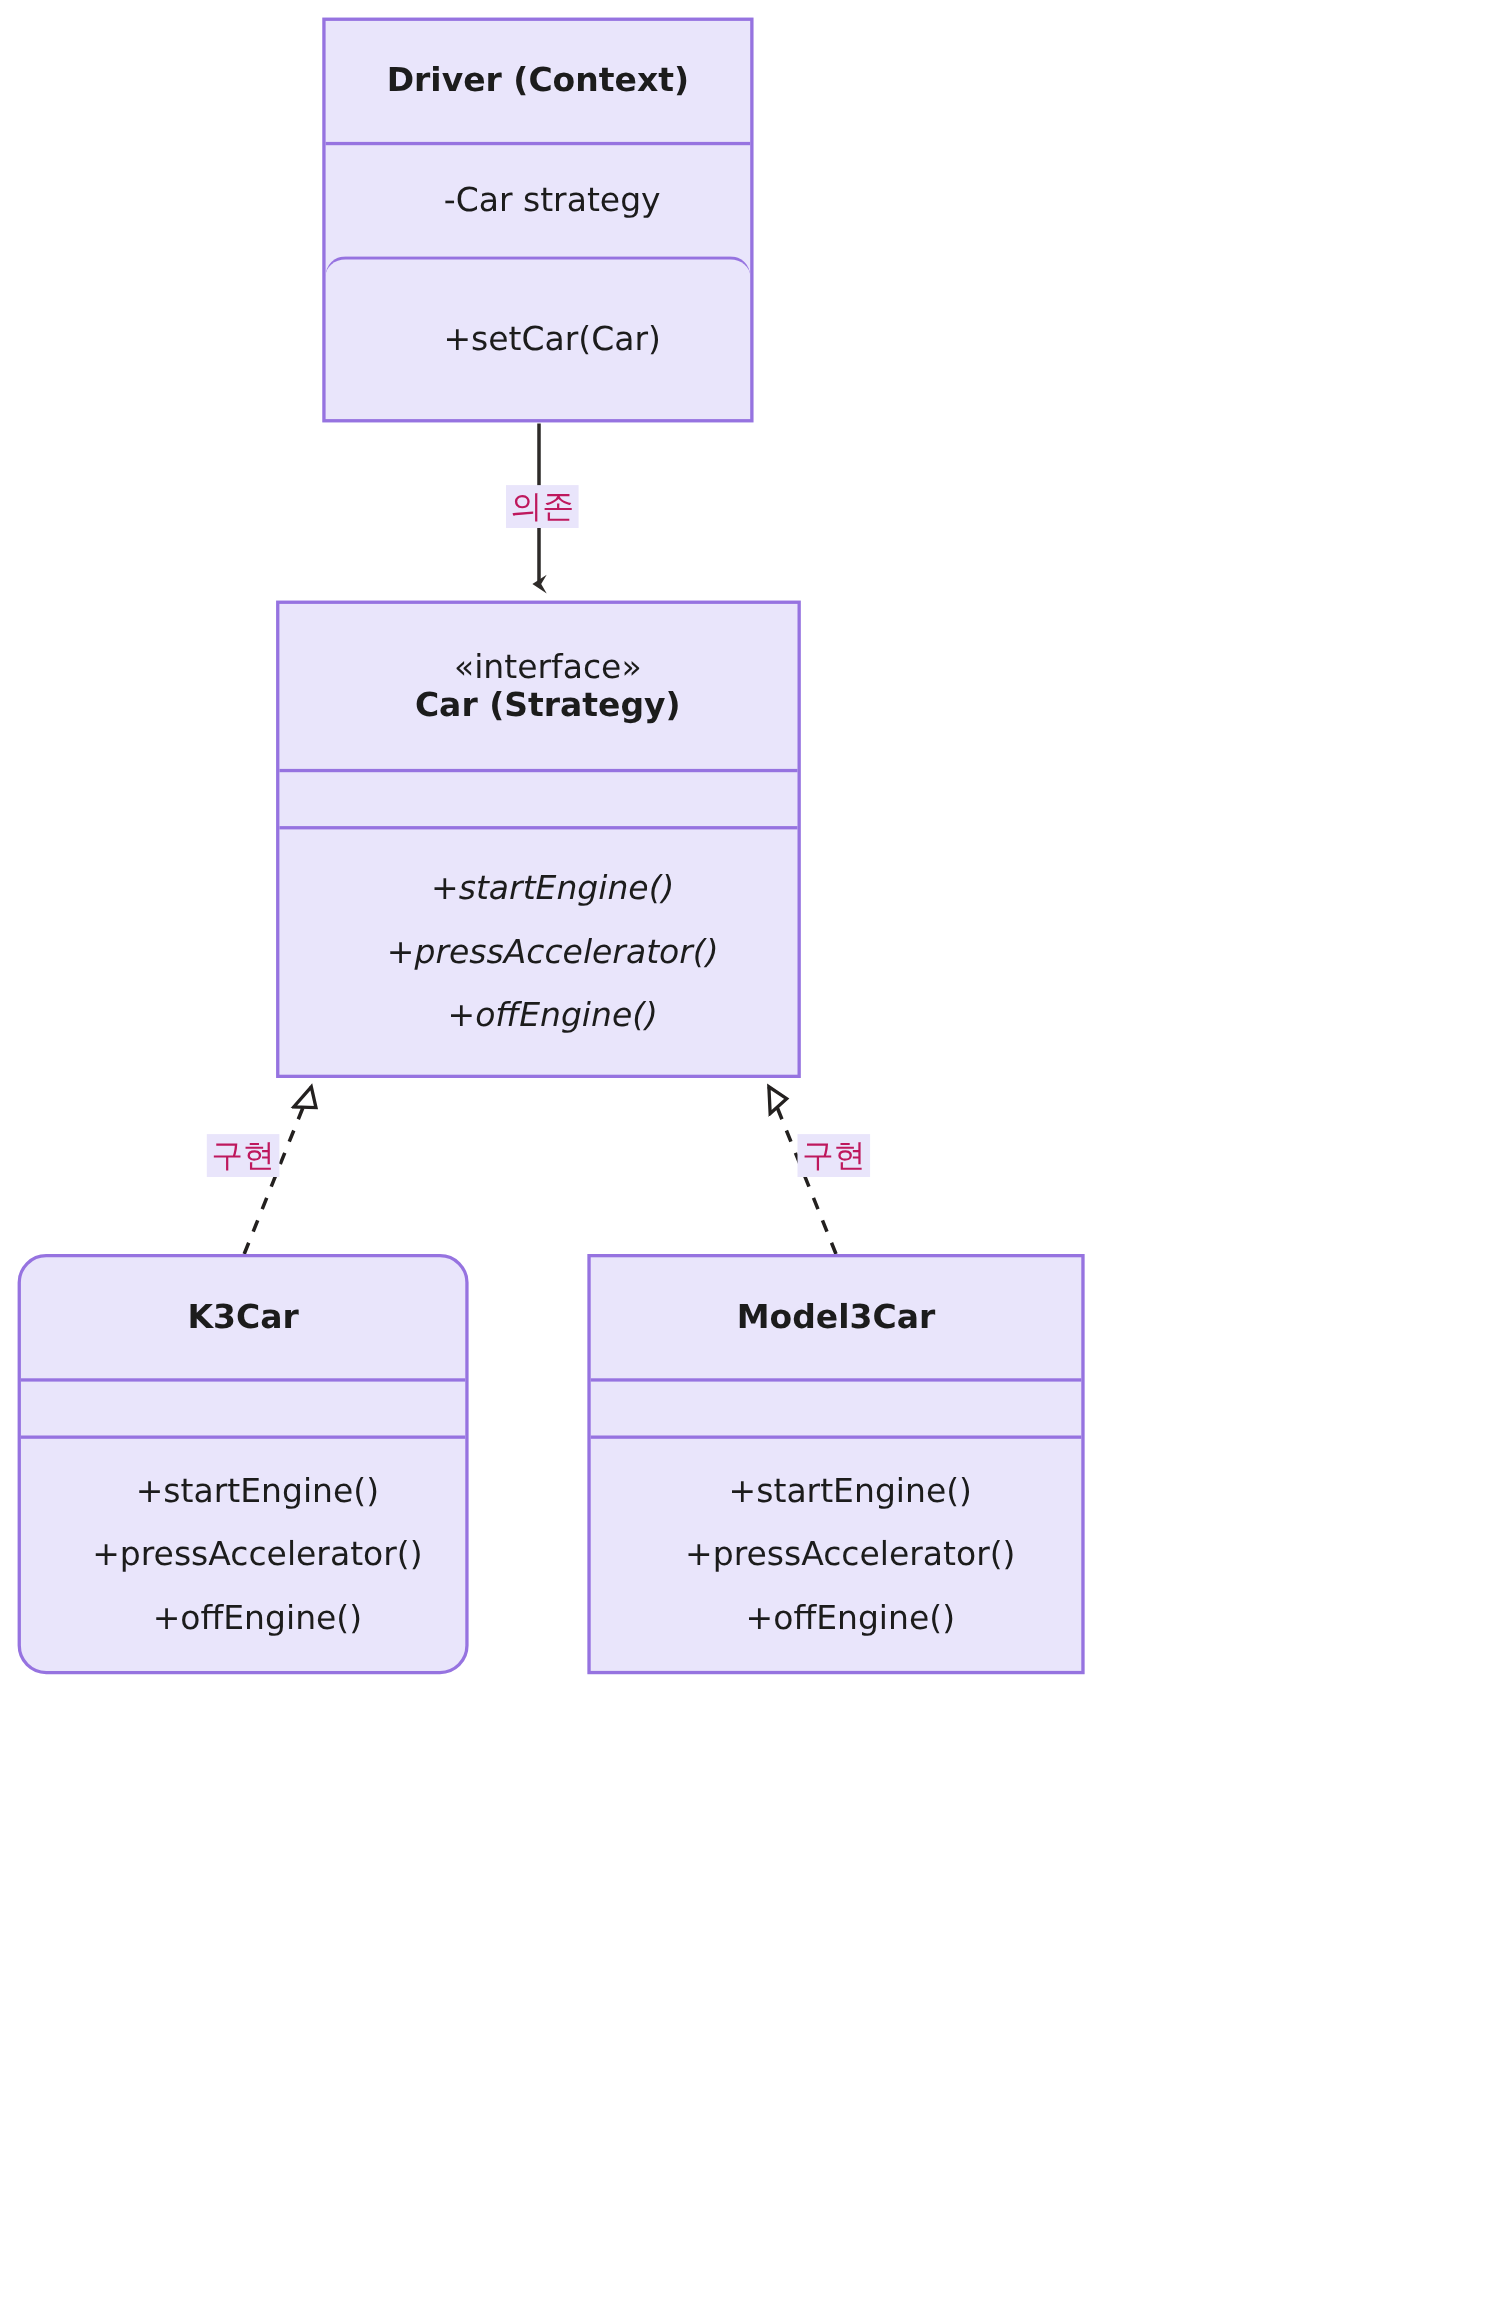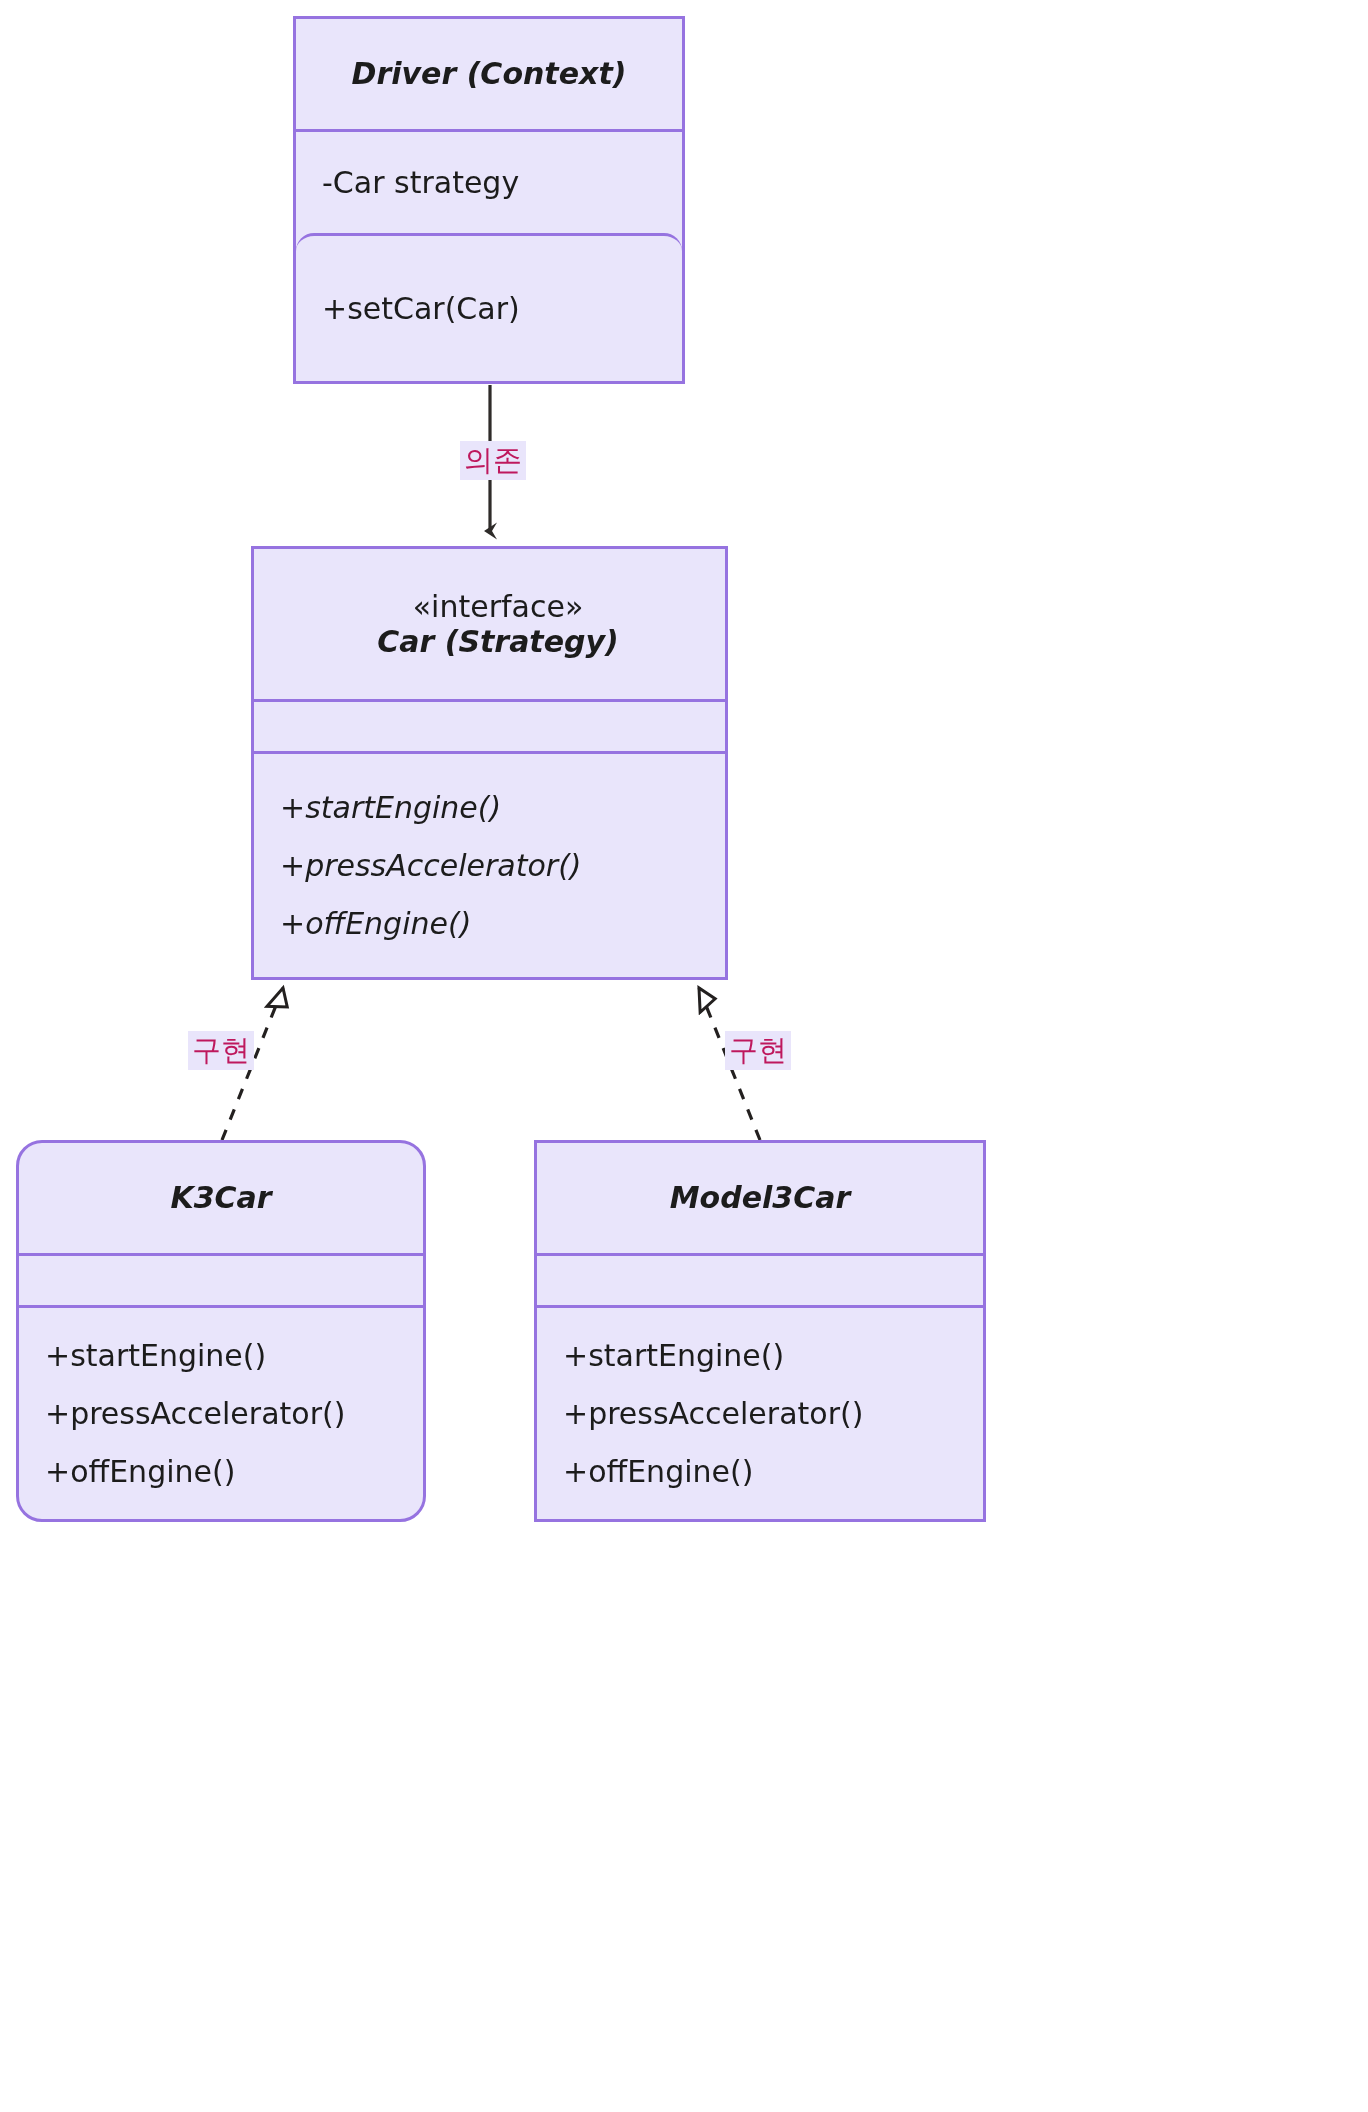--- a/index.html
+++ b/index.html
@@ -17,31 +17,32 @@
     background:#e9e5fb;
     border:3px solid #9673e0;
     box-sizing:border-box;
     display:flex;flex-direction:column;
   }
   .compartment{
     box-sizing:border-box;
     display:flex;flex-direction:column;
     justify-content:center;
     overflow:hidden;
+    align-items:center;
   }
   .compartment + .compartment{border-top:3px solid #9673e0;}
 
   .title-comp{align-items:center;justify-content:center;}
   .cls-stereotype{
     font-size:30px;line-height:1.18;text-align:center;
     font-weight:400;color:#1c1c1c;
   }
   .cls-name{
     font-size:30px;line-height:1.18;text-align:center;
-    font-weight:700;color:#1c1c1c;font-style:italic;
+    font-weight:700;color:#1c1c1c;
   }
   .member{
     font-size:30px;line-height:1.0;
     padding:0 0 0 26px;
     color:#1c1c1c;white-space:nowrap;
   }
   .members-comp .member{margin:14px 0;}
   .attr-comp .member{margin:0;}
   .italic .member{font-style:italic;}
   .empty-comp{min-height:10px;}

